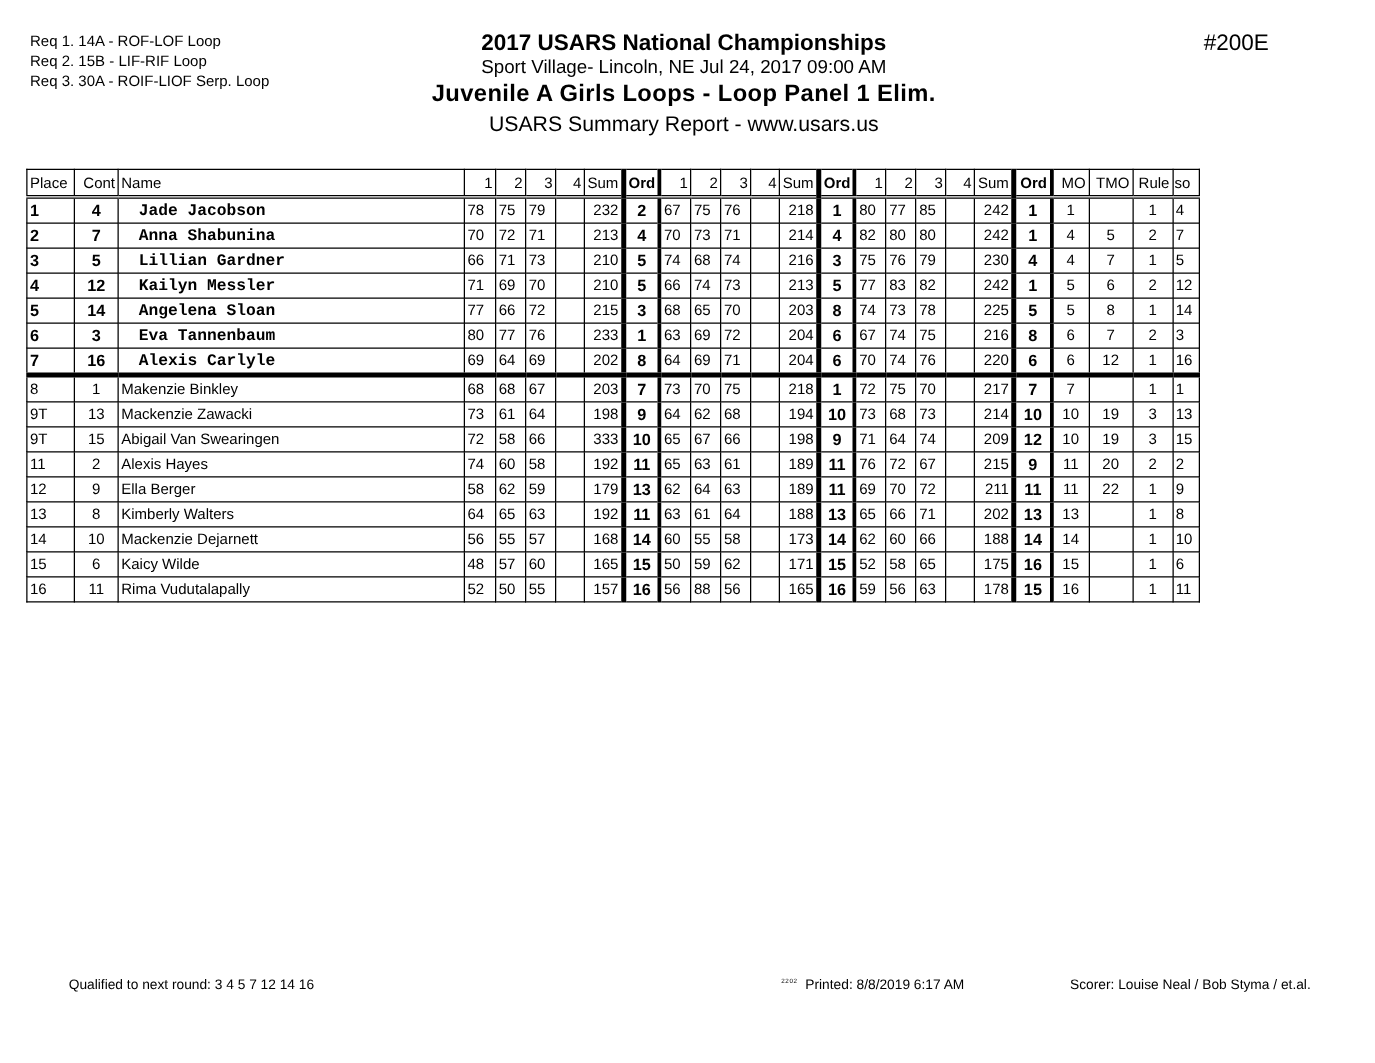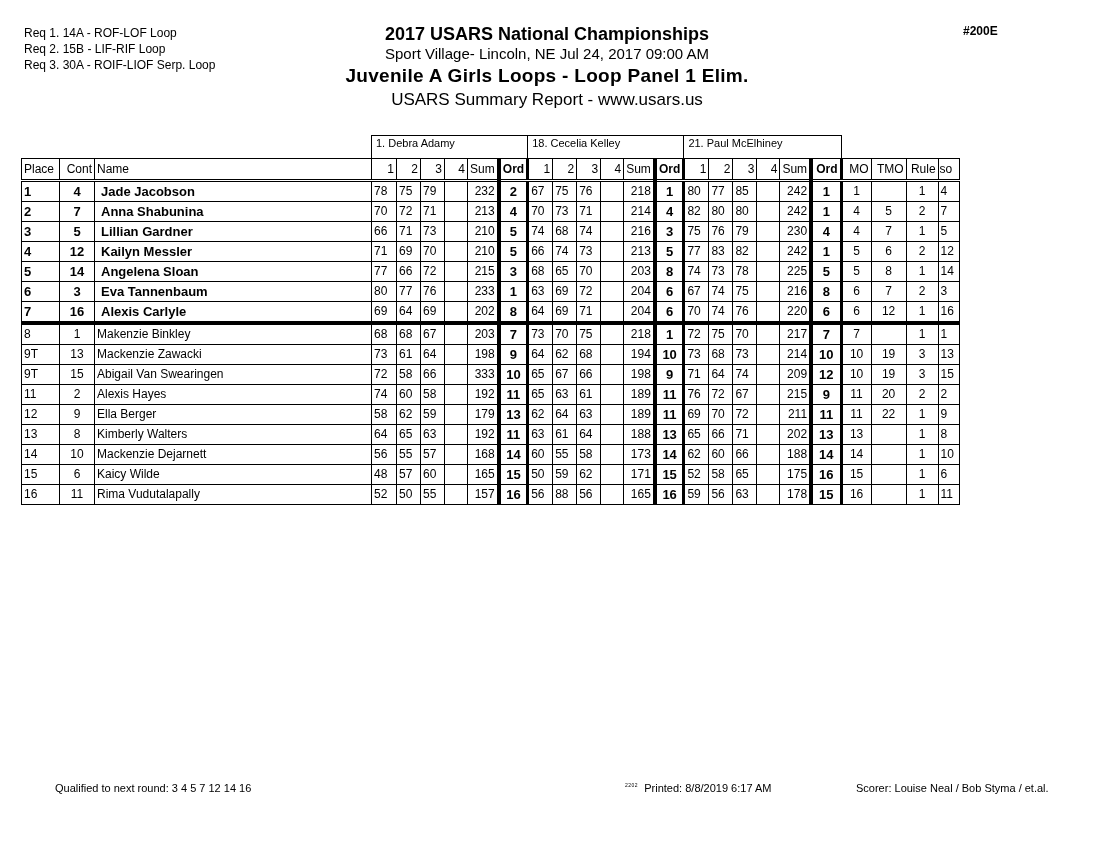--- a/index.html
+++ b/index.html
@@ -3,37 +3,37 @@
 <meta charset="utf-8">
 <style>
   html, body { margin:0; padding:0; background:#fff; }
   body { width:1100px; height:850px; position:relative; overflow:hidden; font-family:"Liberation Sans", sans-serif; color:#000; }
   .reqs { position:absolute; left:24px; top:25px; font-size:12px; line-height:16px; }
   .hdr { position:absolute; left:0; width:1100px; text-align:center; }
   .t1 { top:24px; font-size:18px; font-weight:bold; left:-3px; }
   .t2 { top:45px; font-size:15px; left:-3px; }
   .t3 { top:65px; font-size:19px; font-weight:bold; letter-spacing:0.3px; left:-3px; }
   .t4 { top:90px; font-size:17px; left:-3px; }
-  .evno { position:absolute; left:963px; top:24px; font-size:12px; font-weight:bold; }
+  .evno { position:absolute; left:963px; top:24px; font-size:18px; font-weight:normal; }
 
   table.res { position:absolute; left:21px; top:135px; border-collapse:collapse; font-size:12px; table-layout:fixed; }
   table.res td { border:1px solid #000; height:19px; padding:0 2px; white-space:nowrap; overflow:hidden; line-height:19px; }
   table.res tr.judge td { height:22px; vertical-align:top; line-height:14px; font-size:11px; padding-left:4px; }
   table.res tr.judge td.blank { border:none; }
   table.res tr.colhdr td { height:18px; line-height:20px; font-size:12px; border-bottom:3px double #000; }
   table.res tr.colhdr td.c { text-align:right; }
   .c { text-align:center; }
   .r { text-align:right; }
   td.ord { border-left:4px solid #000 !important; text-align:center; font-weight:bold; font-size:13px; }
   td.jstart { border-left:3px solid #000 !important; }
   td.mostart { border-left:3px solid #000 !important; }
   tr.top td.nm { font-weight:bold; font-size:13px; }
   tr.top td.pl, tr.top td.ct { font-weight:bold; font-size:13px; }
   tr.cut td { border-bottom:4px solid #000; }
-  tr.top td.nm { padding-left:6px; }
+  tr.top td.nm { padding-left:16px;font-family:Liberation Mono, monospace; }
   td.nm { padding-left:6px; }
 
   .foot { position:absolute; top:782px; font-size:11px; }
   .f1 { left:27px;margin-left:28px; }
   .f2 { left:625px; }
   .f2 .tiny { font-size:5px; vertical-align:top; letter-spacing:0.5px; }
   .f3 { left:856px; }
 </style>
 </head>
 <body>
@@ -72,27 +72,20 @@
       <col style="width:24px">
       <col style="width:23px">
       <col style="width:30px">
       <col style="width:30px">
     <col style="width:30px">
       <col style="width:35px">
       <col style="width:32px">
       <col style="width:21px">
   </colgroup>
   <tbody id="tbody">
-    <tr class="judge">
-      <td class="blank" colspan="3"></td>
-      <td colspan="6">1.  Debra Adamy</td>
-      <td colspan="6">18.  Cecelia Kelley</td>
-      <td colspan="6">21.  Paul McElhiney</td>
-      <td class="blank" colspan="4"></td>
-    </tr>
     <tr class="colhdr" id="colhdr">
         <td>Place</td>
         <td class="c">Cont</td>
         <td>Name</td>
         <td class="c">1</td>
         <td class="c">2</td>
         <td class="c">3</td>
         <td class="c">4</td>
         <td class="c">Sum</td>
         <td class="c ord">Ord</td>

